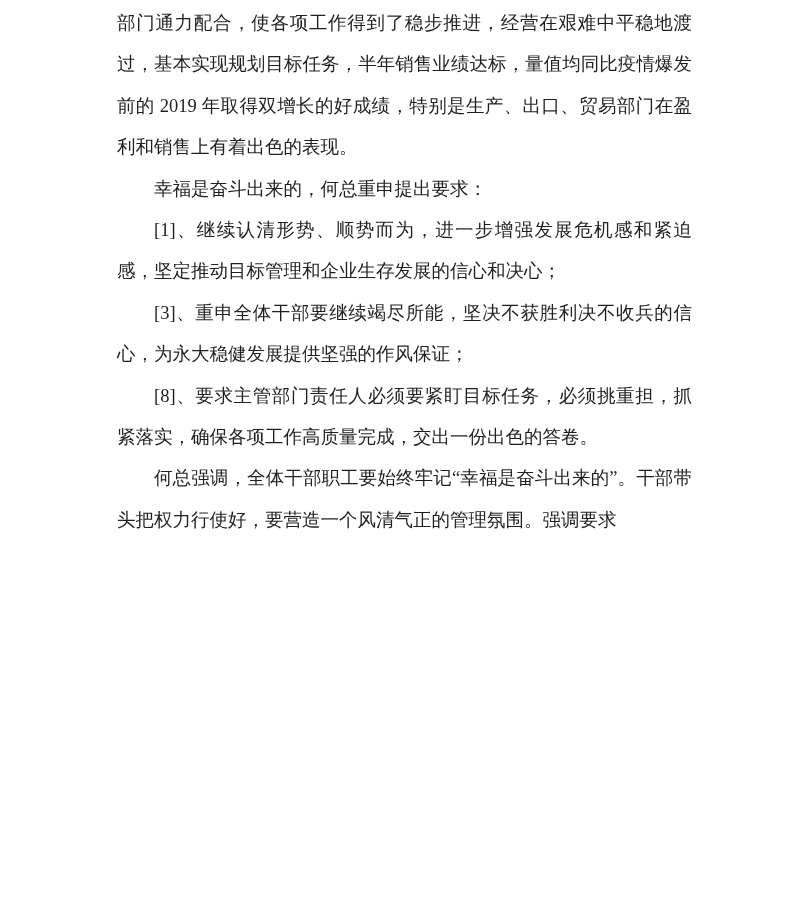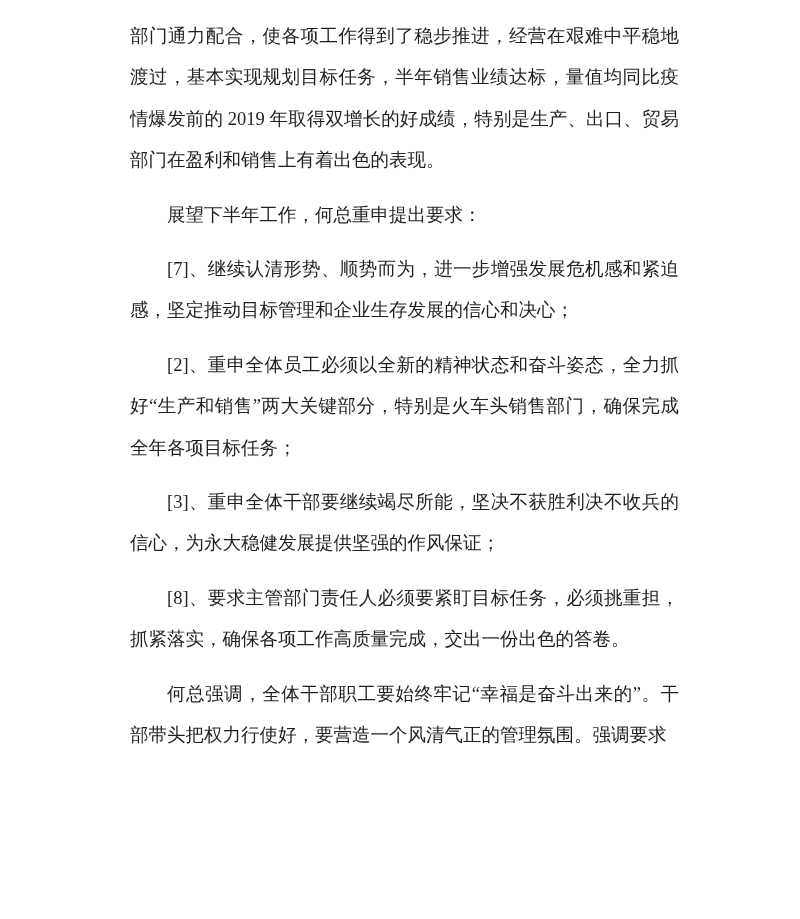--- a/index.html
+++ b/index.html
@@ -18,34 +18,33 @@
   }
   .doc-body {
     font-family: "Liberation Serif", "DejaVu Serif", serif;
     font-size: 18.5px;
     line-height: 41.4px;
     color: #1f1f1f;
     text-align: justify;
     letter-spacing: 0;
   }
   .doc-body p {
-    margin: 13px;
+    margin: 0;
     padding: 0;
     text-indent: 2em;
   }
   .doc-body p.continuation {
     text-indent: 0;
   }
 </style>
 </head>
 <body>
 
 <div class="page">
   <div class="doc-body">
     <p class="continuation">部门通力配合，使各项工作得到了稳步推进，经营在艰难中平稳地渡过，基本实现规划目标任务，半年销售业绩达标，量值均同比疫情爆发前的 2019 年取得双增长的好成绩，特别是生产、出口、贸易部门在盈利和销售上有着出色的表现。</p>
-    <p>展望下半年工作，何总重申提出要求：</p>
-    <p>[7]、继续认清形势、顺势而为，进一步增强发展危机感和紧迫感，坚定推动目标管理和企业生存发展的信心和决心；</p>
-    <p>[2]、重申全体员工必须以全新的精神状态和奋斗姿态，全力抓好“生产和销售”两大关键部分，特别是火车头销售部门，确保完成全年各项目标任务；</p>
+    <p>幸福是奋斗出来的，何总重申提出要求：</p>
+    <p>[1]、继续认清形势、顺势而为，进一步增强发展危机感和紧迫感，坚定推动目标管理和企业生存发展的信心和决心；</p>
     <p>[3]、重申全体干部要继续竭尽所能，坚决不获胜利决不收兵的信心，为永大稳健发展提供坚强的作风保证；</p>
     <p>[8]、要求主管部门责任人必须要紧盯目标任务，必须挑重担，抓紧落实，确保各项工作高质量完成，交出一份出色的答卷。</p>
     <p>何总强调，全体干部职工要始终牢记“幸福是奋斗出来的”。干部带头把权力行使好，要营造一个风清气正的管理氛围。强调要求</p>
   </div>
 </div>
 
 </body></html>

